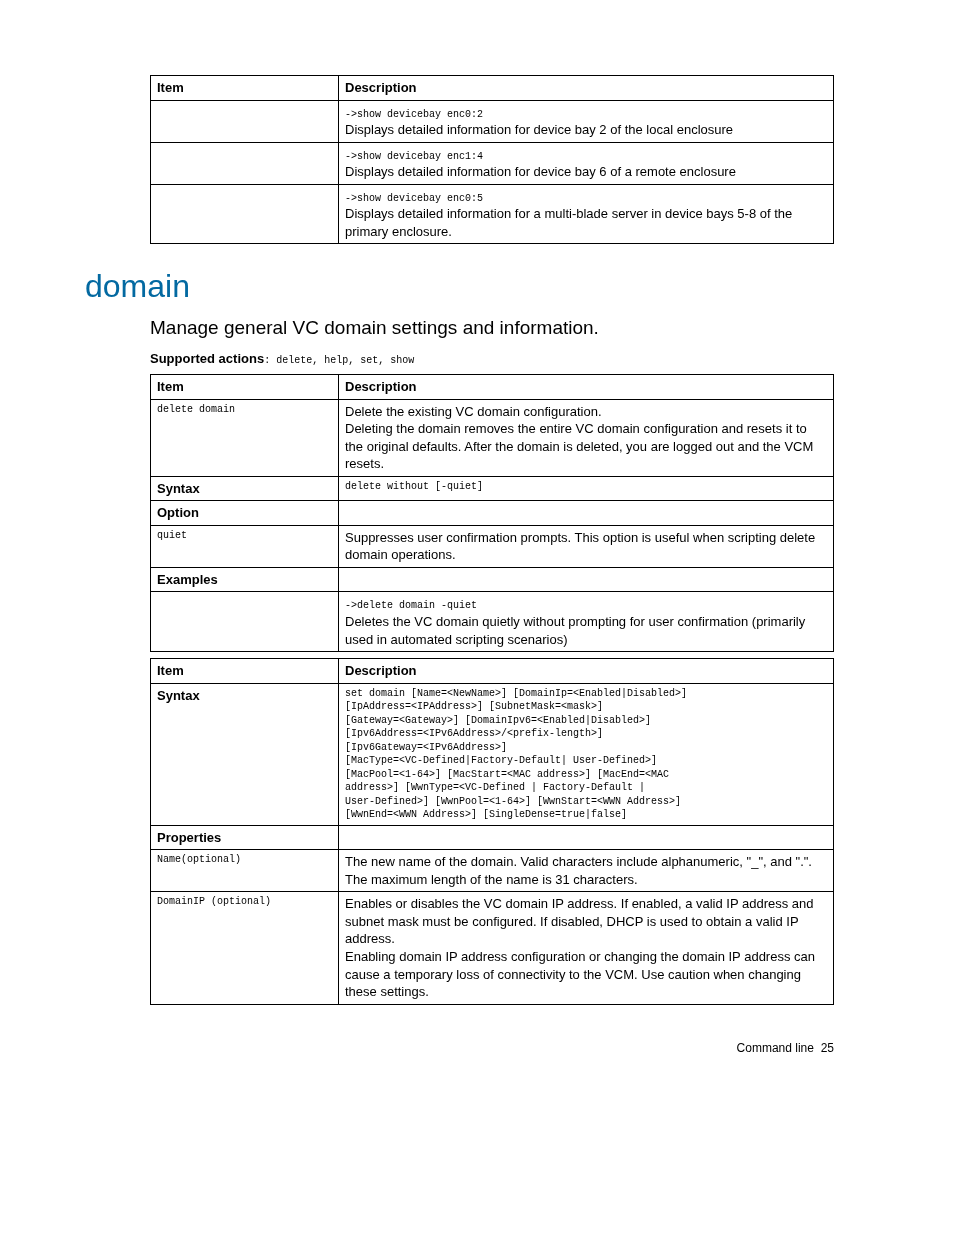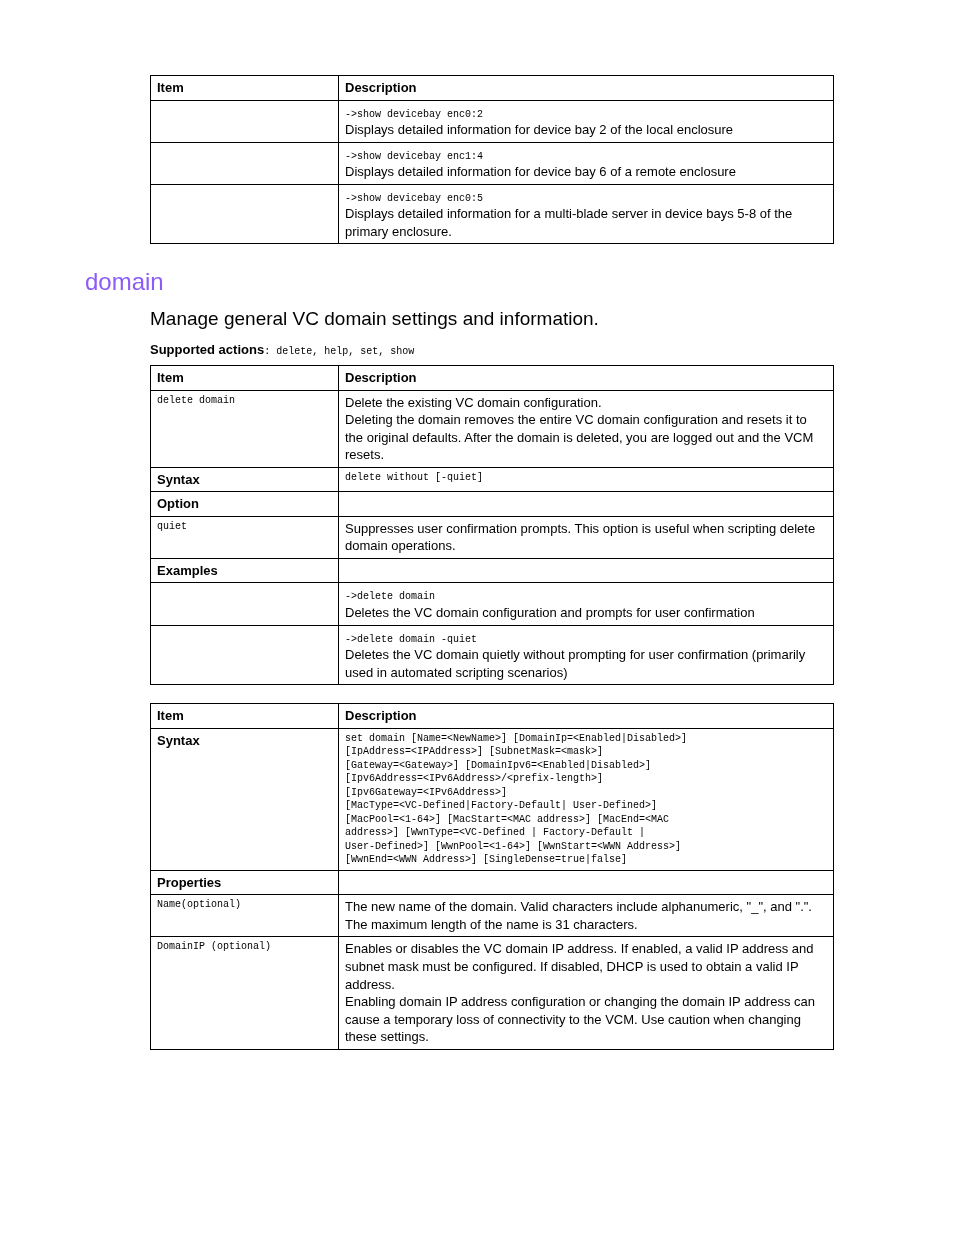--- a/index.html
+++ b/index.html
@@ -10,21 +10,21 @@
       margin: 0;
       padding: 0;
       width: 954px;
     }
     .page {
       padding: 75px 120px 30px 150px;
     }
     table {
       border-collapse: collapse;
       width: 100%;
-      margin-bottom: 18px;
+      margin-bottom: 6px;
     }
     table, th, td {
       border: 1px solid #000;
     }
     th, td {
       padding: 3px 6px;
       text-align: left;
       vertical-align: top;
       font-size: 13px;
       line-height: 1.35;
@@ -36,22 +36,22 @@
       width: 175px;
     }
     .mono {
       font-family: "Courier New", Courier, monospace;
       font-size: 10px;
     }
     .bold {
       font-weight: bold;
     }
     .h1-domain {
-      font-size: 24px;
-      color: #8b5cf6;
+      font-size: 32px;
+      color: #0369a1;
       margin: 24px 0 10px -65px;
       font-weight: normal;
     }
     .intro {
       margin: 6px 0 10px 0;
       font-size: 19px;
       line-height: 1.35;
     }
     .supported {
       margin: 6px 0 8px 0;
@@ -129,27 +129,20 @@
       <td class="mono">quiet</td>
       <td>Suppresses user confirmation prompts. This option is useful when scripting delete domain operations.</td>
     </tr>
     <tr>
       <td class="bold">Examples</td>
       <td></td>
     </tr>
     <tr>
       <td></td>
       <td>
-        <span class="mono">-&gt;delete domain</span><br>
-        <span>Deletes the VC domain configuration and prompts for user confirmation</span>
-      </td>
-    </tr>
-    <tr>
-      <td></td>
-      <td>
         <span class="mono">-&gt;delete domain -quiet</span><br>
         <span>Deletes the VC domain quietly without prompting for user confirmation (primarily used in automated scripting scenarios)</span>
       </td>
     </tr>
   </tbody>
     </table>
 
   <table>
     <tbody>
         <tr>
@@ -182,14 +175,17 @@
     <tr>
       <td class="mono">DomainIP (optional)</td>
       <td>
         <span>Enables or disables the VC domain IP address. If enabled, a valid IP address and subnet mask must be configured. If disabled, DHCP is used to obtain a valid IP address.</span><br>
         <span>Enabling domain IP address configuration or changing the domain IP address can cause a temporary loss of connectivity to the VCM. Use caution when changing these settings.</span>
       </td>
     </tr>
   </tbody>
     </table>
 
+  <div class="footer">
+    <span>Command line</span>&nbsp;&nbsp;<span>25</span>
+  </div>
 
 </div>
 
 </body></html>

